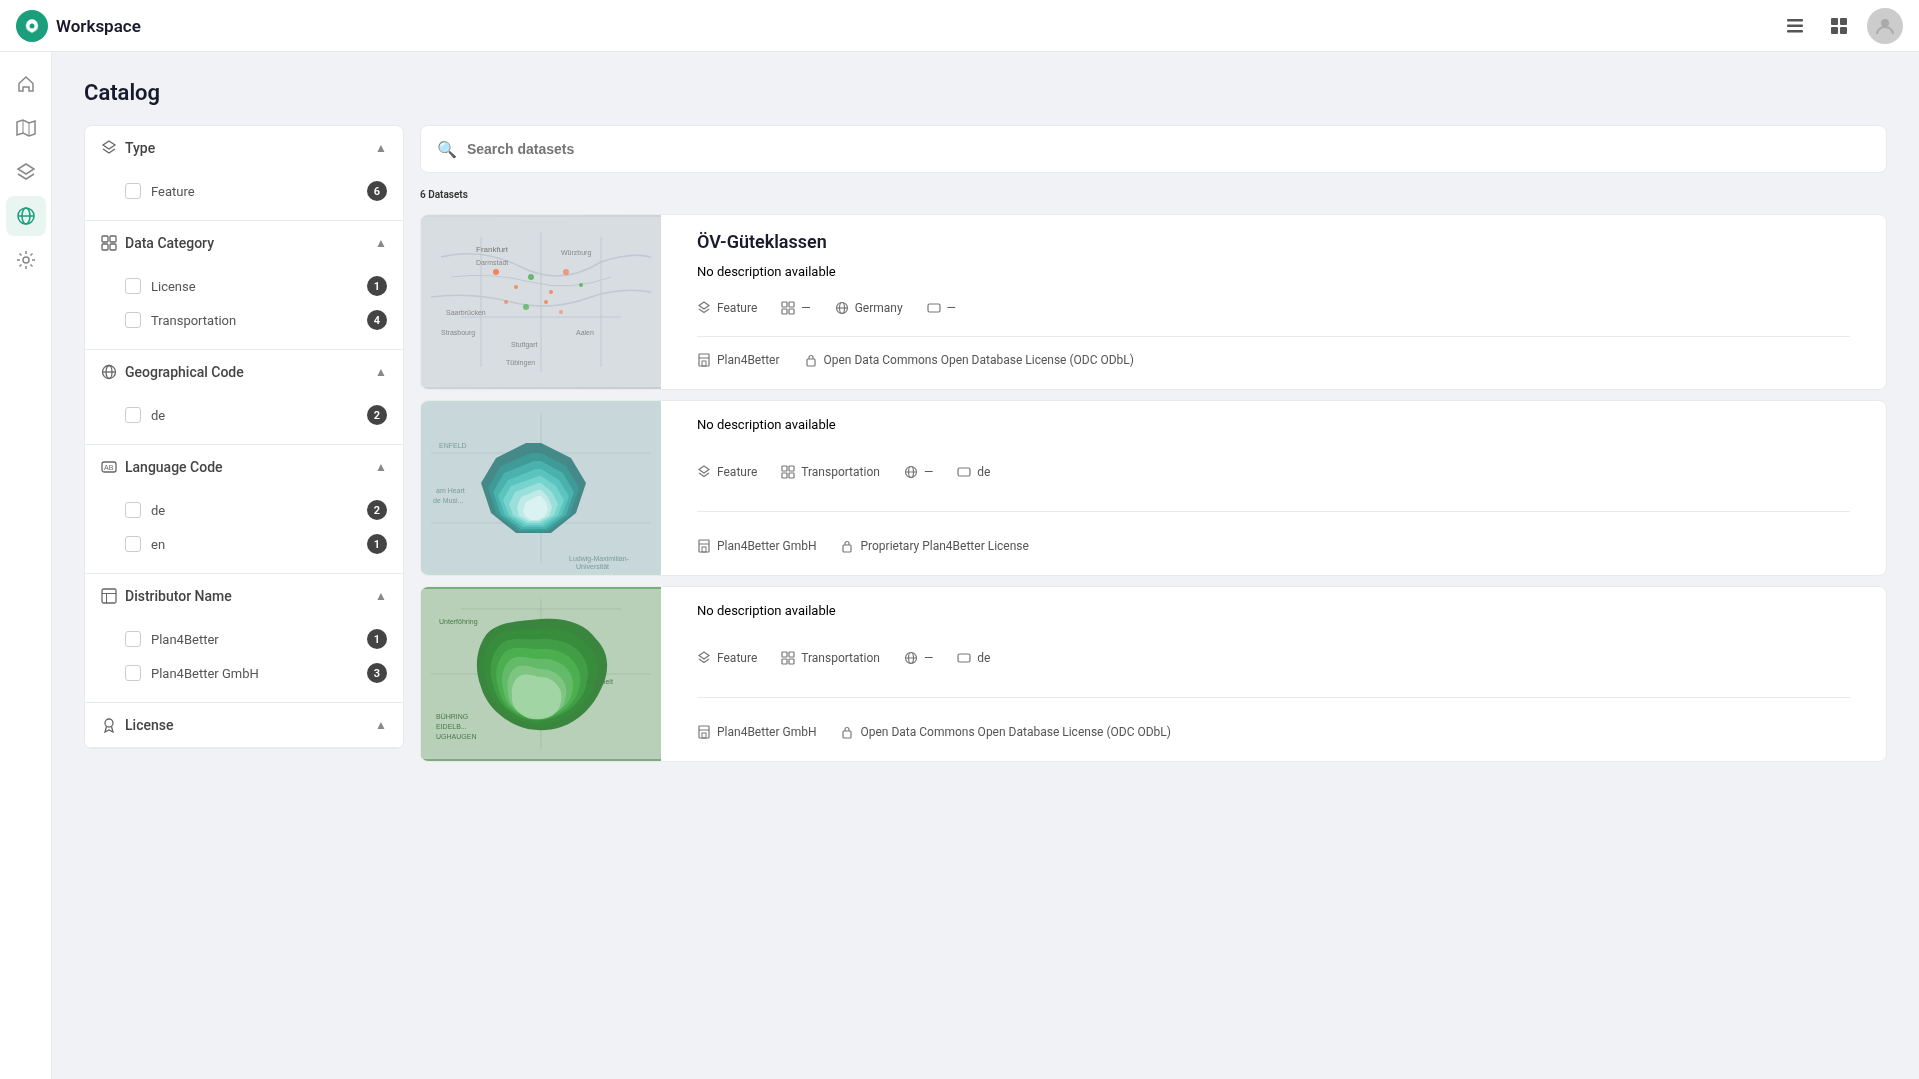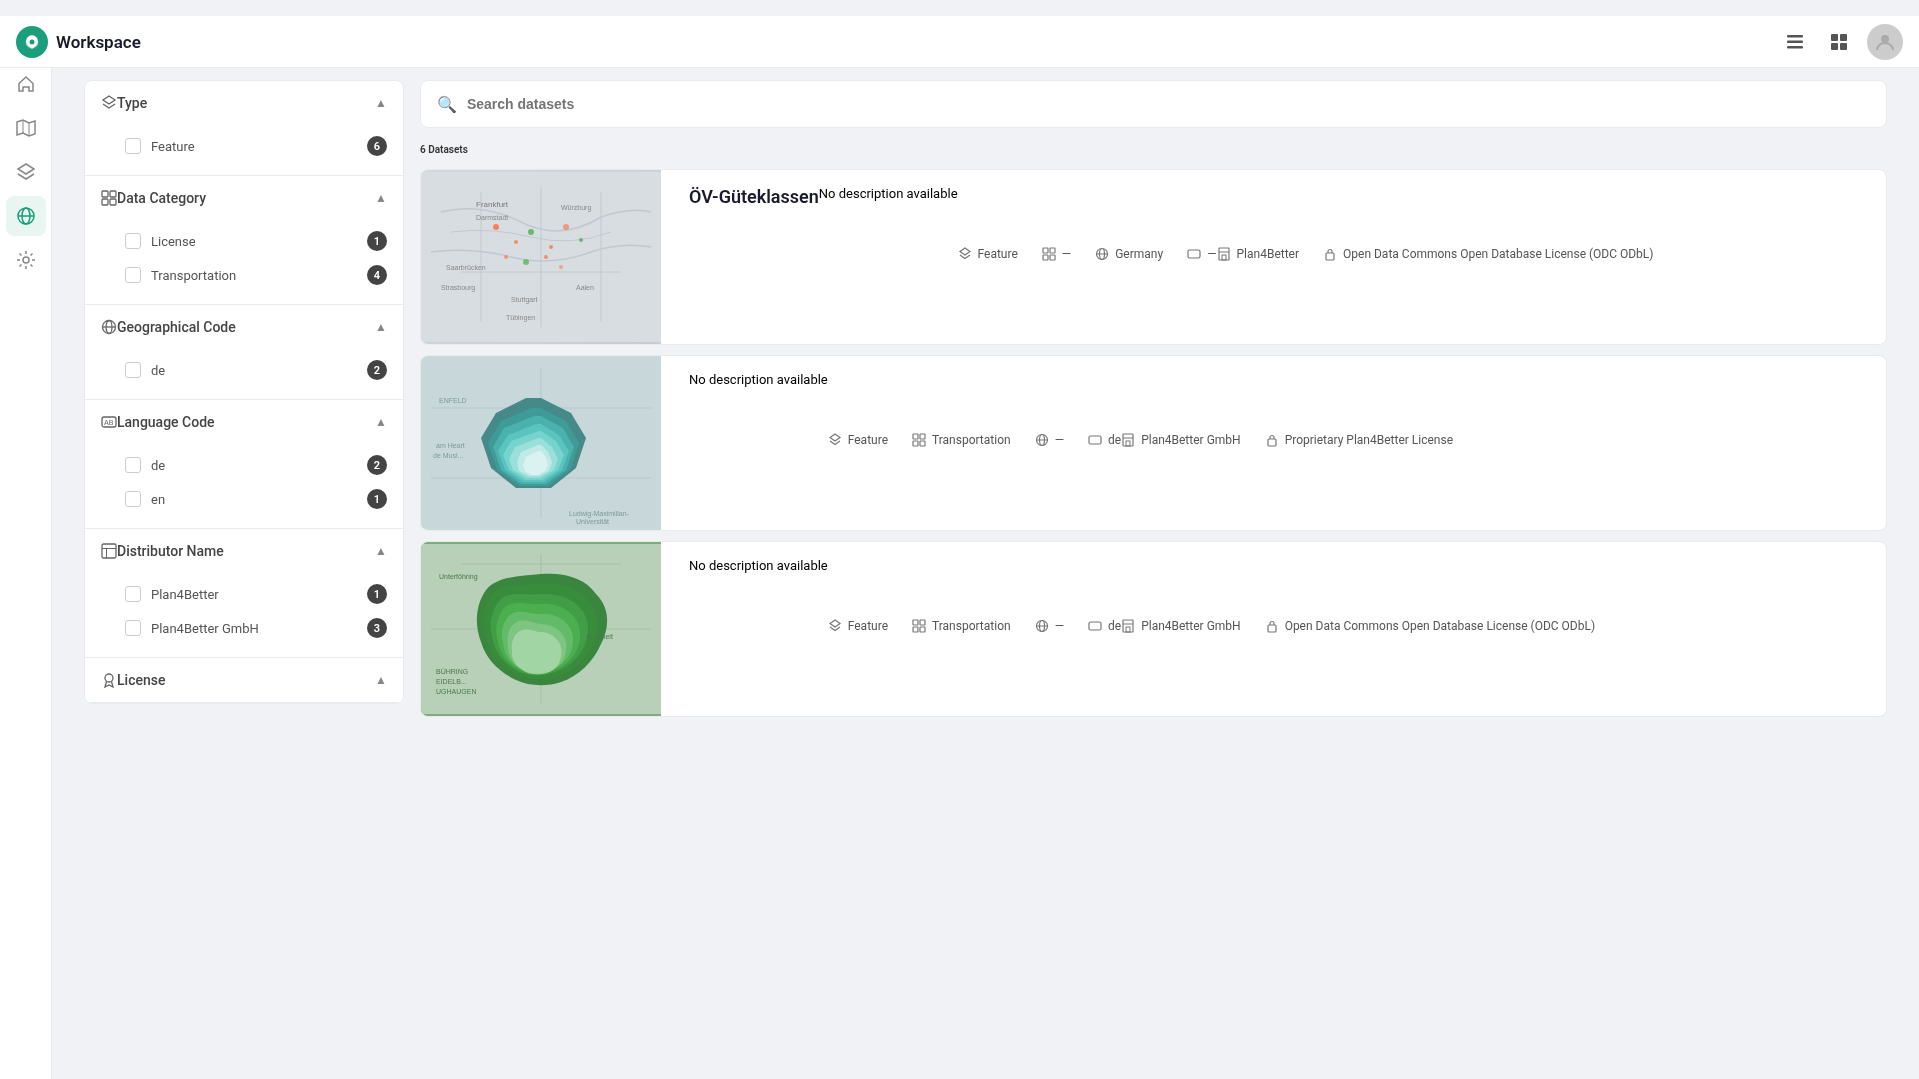--- a/index.html
+++ b/index.html
@@ -1,20 +1,20 @@
 <!DOCTYPE html>
 <html><head>
   <meta charset="utf-8">
   <style>
     * { box-sizing: border-box; margin: 0; padding: 0; }
     body { font-family: -apple-system, BlinkMacSystemFont, 'Segoe UI', Roboto, sans-serif; background: #f0f2f5; display: flex; height: 100vh; overflow: hidden; }
 
     
     .topbar {
-      position: fixed; top: 16px; left: 0; right: 0; height: 52px;
+      position: fixed; top: 0; left: 0; right: 0; height: 52px;
       background: #fff; display: flex; align-items: center; padding: 0 16px;
       z-index: 100; border-bottom: 1px solid #e8eaed;
     }
     .topbar-logo { display: flex; align-items: center; gap: 8px; }
     .logo-circle { width: 32px; height: 32px; border-radius: 50%; background: #1a9e7c; display: flex; align-items: center; justify-content: center; }
     .logo-circle svg { width: 20px; height: 20px; }
     .topbar-title { font-size: 17px; font-weight: 600; color: #1a1a2e; }
     .topbar-right { margin-left: auto; display: flex; align-items: center; gap: 12px; }
     .topbar-icon-btn { width: 32px; height: 32px; border-radius: 4px; background: none; border: none; cursor: pointer; display: flex; align-items: center; justify-content: center; color: #555; }
     .avatar { width: 36px; height: 36px; border-radius: 50%; background: #ccc; overflow: hidden; display: flex; align-items: center; justify-content: center; }
@@ -41,21 +41,21 @@
     
     .filter-panel {
       width: 320px; min-width: 320px; background: #fff; border-radius: 8px;
       border: 1px solid #e8eaed; overflow: hidden; height: fit-content;
     }
     .filter-section { border-bottom: 1px solid #e8eaed; }
     .filter-section-header {
       display: flex; align-items: center; justify-content: space-between;
       padding: 14px 16px; cursor: pointer;
     }
-    .filter-section-header-left { display: flex; align-items: center; color: #444; font-size: 14px; font-weight: 500; }
+    .filter-section-header-left { display: flex; align-items: center; gap: 8px; color: #444; font-size: 14px; font-weight: 500; }
     .chevron { font-size: 12px; color: #888; }
     .filter-items { padding: 4px 0 12px 0; }
     .filter-item { display: flex; align-items: center; justify-content: space-between; padding: 7px 16px 7px 40px; }
     .filter-item-left { display: flex; align-items: center; gap: 10px; }
     .checkbox { width: 16px; height: 16px; border: 1.5px solid #ccc; border-radius: 3px; background: #fff; flex-shrink: 0; cursor: pointer; }
     .filter-label { font-size: 13px; color: #555; }
     .badge { background: #444; color: #fff; border-radius: 50%; width: 20px; height: 20px; display: flex; align-items: center; justify-content: center; font-size: 11px; font-weight: 600; }
 
     
     .results-panel { flex: 1; display: flex; flex-direction: column; gap: 0; }
@@ -73,21 +73,21 @@
     
     .dataset-card {
       background: #fff; border-radius: 8px; border: 1px solid #e8eaed;
       margin-bottom: 10px; display: flex; overflow: hidden; min-height: 160px;
     }
     .dataset-thumb { width: 240px; min-width: 240px; background: #e0e0e0; overflow: hidden; position: relative; }
 
     
     .thumb-map1 { background: linear-gradient(135deg, #d4d8dc 0%, #c8cdd1 100%); position: relative; }
 
-    .dataset-info { flex: 1; padding: 16px 28px; display: flex; flex-direction: row; }
+    .dataset-info { flex: 1; padding: 16px 36px; display: flex; flex-direction: column; justify-content: space-between; }
     .dataset-name { font-size: 18px; font-weight: 600; color: #1a1a2e; margin-bottom: 4px; }
     .dataset-desc { font-size: 13px; color: #000000; margin-bottom: 14px; }
     .meta-item { display: flex; align-items: center; gap: 6px; font-size: 12px; color: #555; }
     .meta-row { display: flex; gap: 24px; margin-bottom: 6px; flex-wrap: wrap; }
 
     
     .thumb-svg { width: 100%; height: 100%; }
 
     
     .divider { height: 1px; background: #e8eaed; margin: 0; }
@@ -160,20 +160,21 @@
   <div class="nav-item">
     <svg width="20" height="20" viewBox="0 0 20 20" fill="none">
       <circle cx="10" cy="10" r="3" stroke="#888" stroke-width="1.5" fill="none"></circle>
       <path d="M10 1v3M10 16v3M1 10h3M16 10h3M3.5 3.5l2 2M14.5 14.5l2 2M3.5 16.5l2-2M14.5 5.5l2-2" stroke="#888" stroke-width="1.5"></path>
     </svg>
   </div>
 </div>
 
 <div class="main-content">
   <div class="page">
+    <div class="page-title">Catalog</div>
 
     <div class="content-layout">
 
       <div class="filter-panel">
 
         <div class="filter-section">
           <div class="filter-section-header">
             <div class="filter-section-header-left">
               <svg width="16" height="16" viewBox="0 0 16 16" fill="none">
                 <path d="M8 1L14 5L8 9L2 5Z" stroke="#666" stroke-width="1.3" fill="none"></path>

